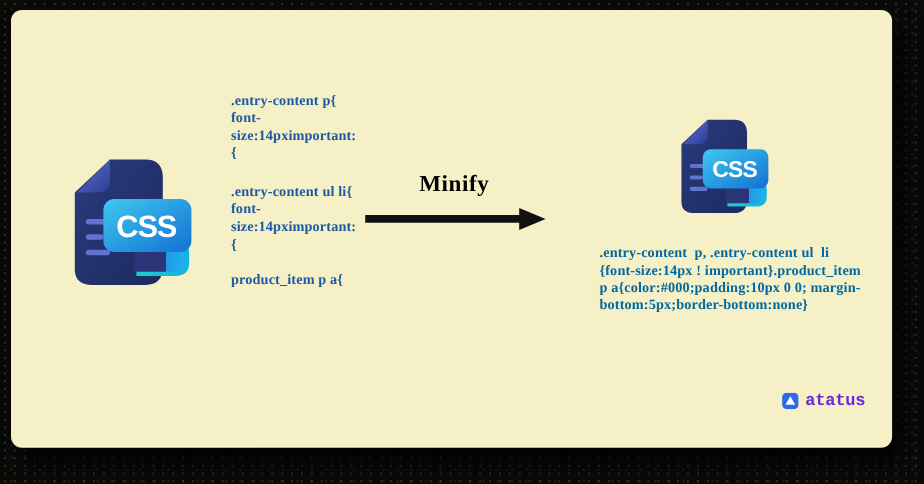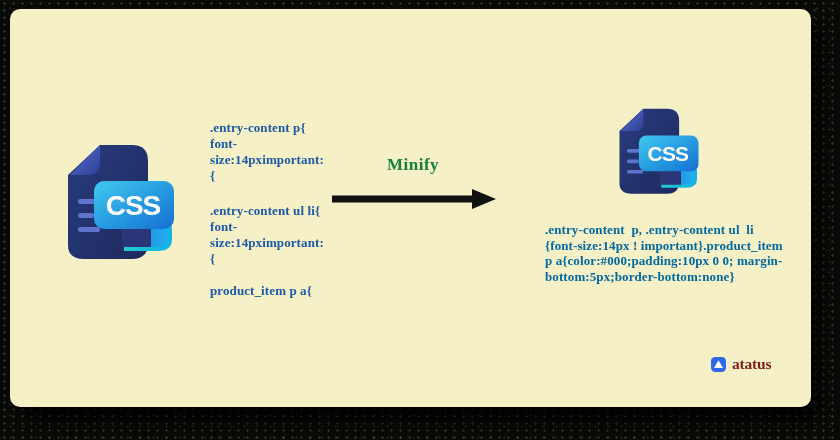--- a/index.html
+++ b/index.html
@@ -17,36 +17,36 @@
     position:absolute;left:10px;top:9px;width:801px;height:398px;
     background:#f5f0c5;border-radius:10px;
     box-shadow:10px 14px 20px rgba(0,0,0,0.9), 0 0 0 2px rgba(10,10,8,0.55);
   }
   .abs{position:absolute;}
   .code{
     color:#1d5aa6;font-weight:bold;font-size:13px;line-height:16px;
     letter-spacing:0.1px;
   }
   .code .line{white-space:pre;}
-  .code-block-1{margin-bottom:19px;margin-top:37px;}
+  .code-block-1{margin-bottom:19px;}
   .code-block-2{margin-bottom:16px;}
   .mincode{
     color:#0369a1;font-weight:bold;font-size:13px;line-height:15.5px;
     letter-spacing:0.1px;
   }
   .mincode .line{white-space:pre;}
   .minify-label{
-    width:166px;text-align:center;color:#15803d;font-weight:bold;
-    font-size:17px;letter-spacing:0.5px;
+    width:166px;text-align:center;color:#000000;font-weight:bold;
+    font-size:21px;letter-spacing:0.5px;
   }
   .brand{
     display:flex;align-items:center;gap:6px;
   }
   .brand-text{
-    color:#7f1d1d;font-family:Liberation Serif, serif;
+    color:#6d28d9;font-family:Liberation Mono, monospace;
     font-weight:700;font-size:15.5px;letter-spacing:-0.2px;
   }
   .hidden-defs{position:absolute;width:0;height:0;overflow:hidden;}
 </style>
 </head>
 <body>
 
 <svg class="hidden-defs" aria-hidden="true">
   <defs>
     <linearGradient id="gBody" x1="0" y1="0" x2="1" y2="1">

